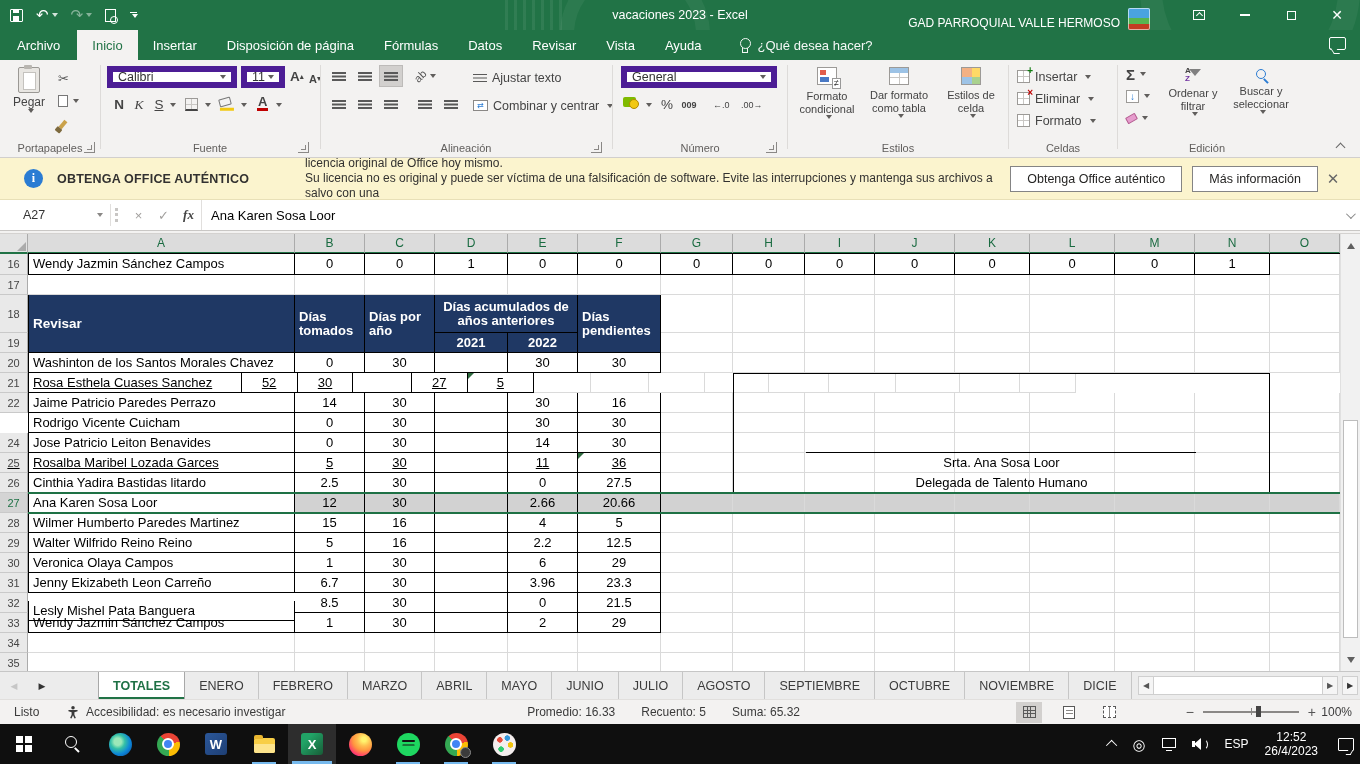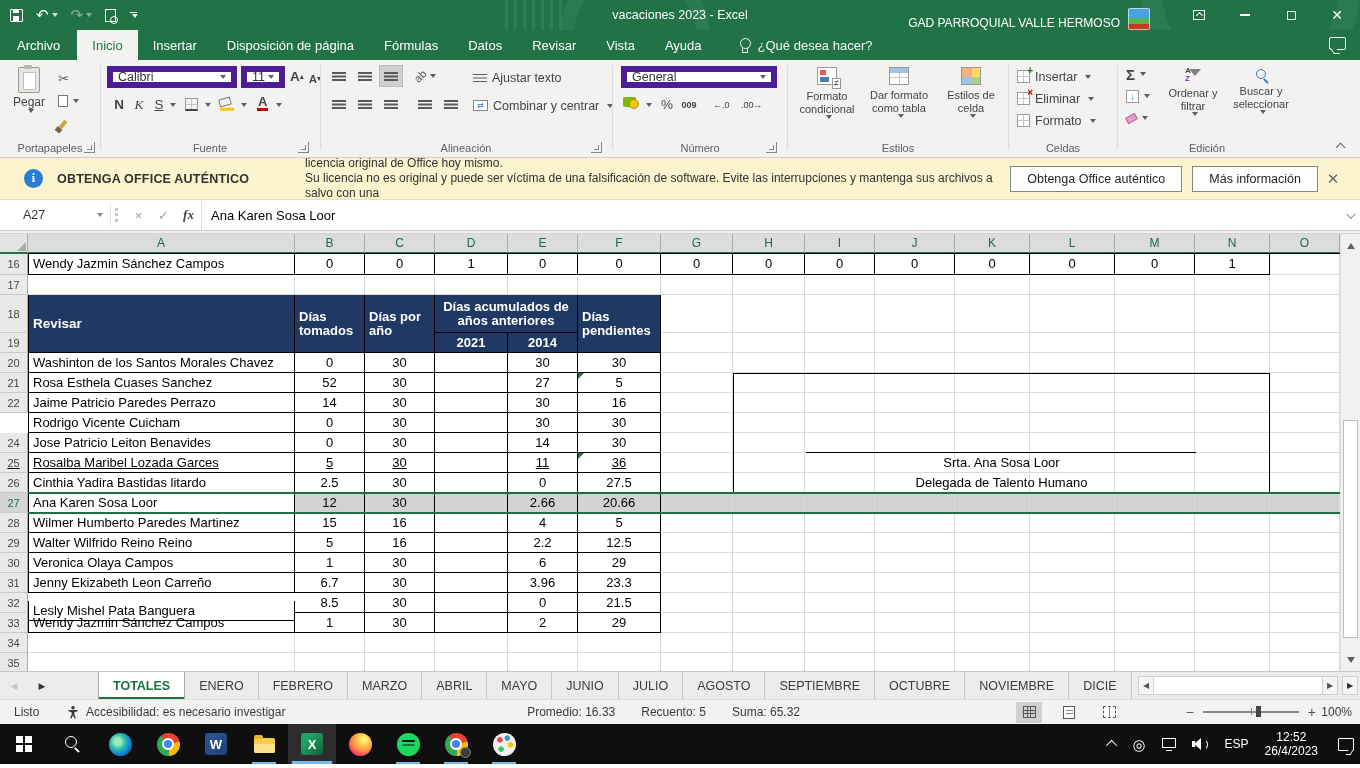--- a/index.html
+++ b/index.html
@@ -607,21 +607,21 @@
             <div class="rowhdr" style="width: 28px; height: 20px;">19</div>
           </div>
           <div class="navy" style="width: 633px; height: 58px;">
             <div class="nv name-h" style="width: 267px; height: 58px;">Revisar</div>
             <div class="nv" style="width: 70px; height: 58px;">Días tomados</div>
             <div class="nv" style="width: 70px; height: 58px;">Días por año</div>
             <div class="nvgroup" style="width: 143px; height: 58px;">
               <div class="nv ctr" style="width: 143px; height: 38px;">Días acumulados de años anteriores</div>
               <div class="nvyears">
                 <div class="nv ctr" style="width: 73px; height: 20px;">2021</div>
-                <div class="nv ctr" style="width: 70px; height: 20px;">2014</div>
+                <div class="nv ctr" style="width: 70px; height: 20px;">2022</div>
               </div>
             </div>
             <div class="nv" style="width: 83px; height: 58px;">Días pendientes</div>
           </div>
           <div class="tailgrid">
             <div class="tailrow" style="width: 679px; height: 38px;">
               <div class="cell" style="width: 72px; height: 38px;"></div>
               <div class="cell" style="width: 72px; height: 38px;"></div>
               <div class="cell" style="width: 70px; height: 38px;"></div>
               <div class="cell" style="width: 80px; height: 38px;"></div>
@@ -659,21 +659,21 @@
             <div class="cell" style="width: 80px;"></div>
             <div class="cell" style="width: 75px;"></div>
             <div class="cell" style="width: 85px;"></div>
             <div class="cell" style="width: 80px;"></div>
             <div class="cell" style="width: 75px;"></div>
             <div class="cell" style="width: 70px;"></div>
           </div>
         </div>
         <div class="xrow" style="height: 20px;">
           <div class="rowhdr" style="width: 28px; height: 20px;">21</div>
-          <div class="rowcells" style="width: 1312px; height: 20px;">
+          <div class="rowcells" style="width: 1048px; height: 20px; text-decoration: underline;">
             <div class="cell tb name" style="width: 267px;">Rosa Esthela Cuases Sanchez</div>
             <div class="cell tb num" style="width: 70px;">52</div>
             <div class="cell tb num" style="width: 70px;">30</div>
             <div class="cell tb num" style="width: 73px;"></div>
             <div class="cell tb num" style="width: 70px;">27</div>
             <div class="cell tb num flag" style="width: 83px;">5</div>
             <div class="cell" style="width: 72px;"></div>
             <div class="cell" style="width: 72px;"></div>
             <div class="cell" style="width: 70px;"></div>
             <div class="cell" style="width: 80px;"></div>

